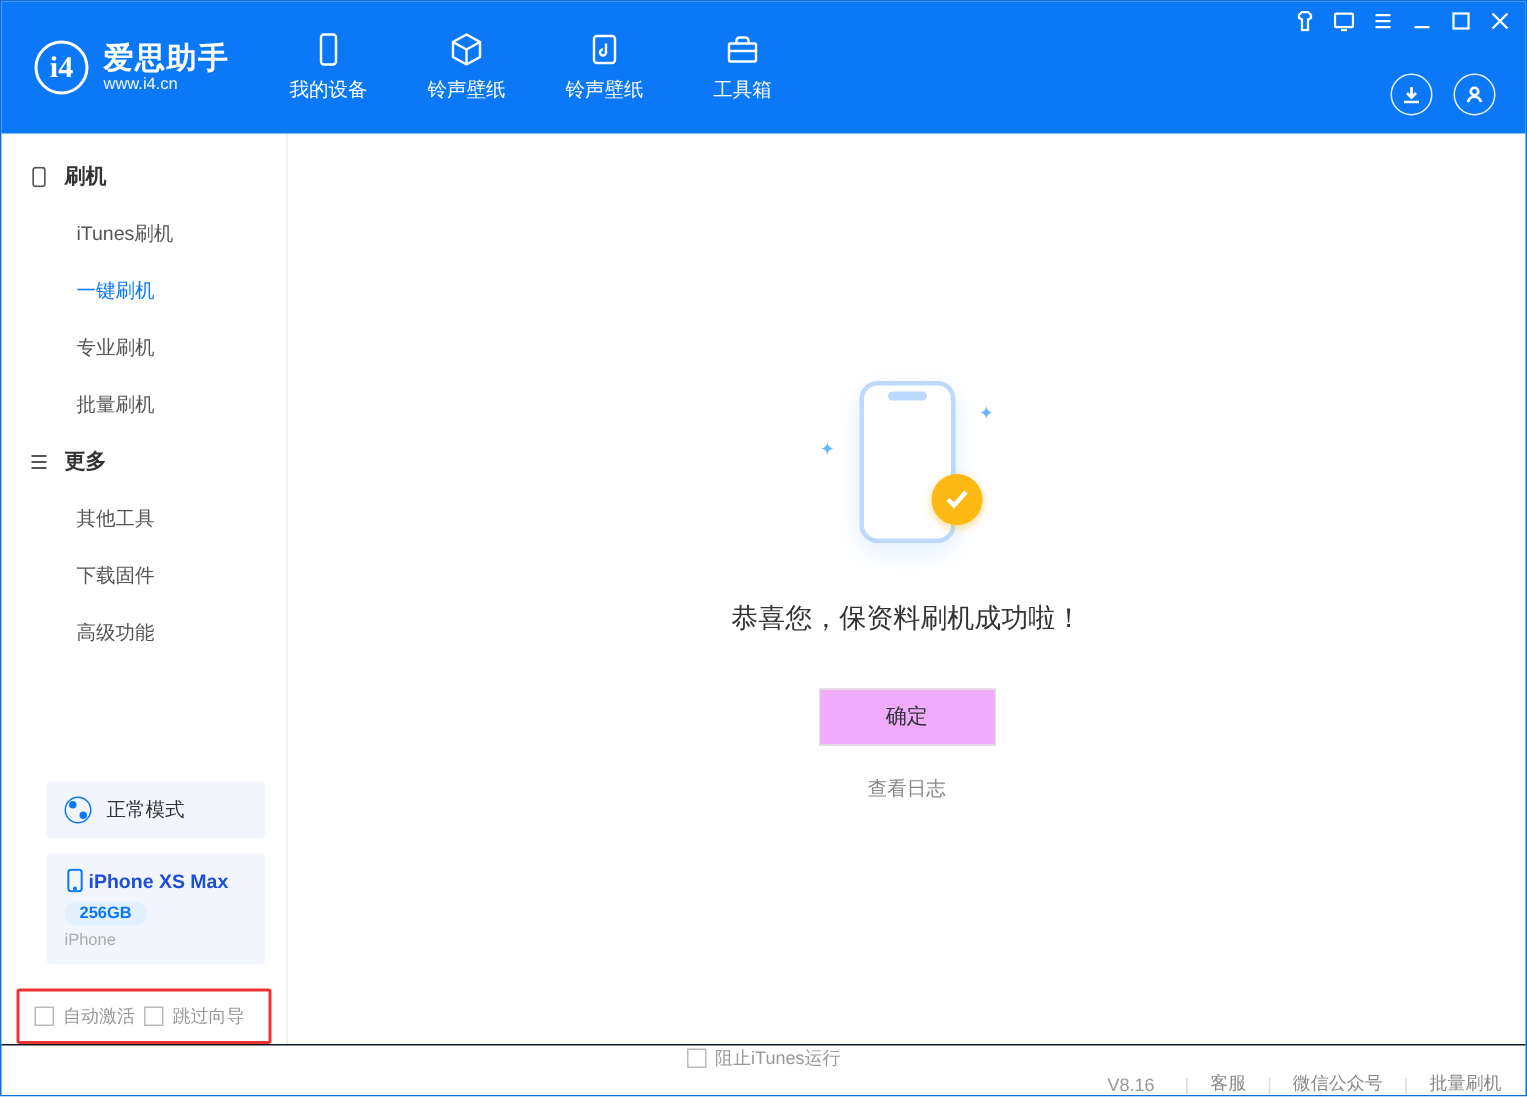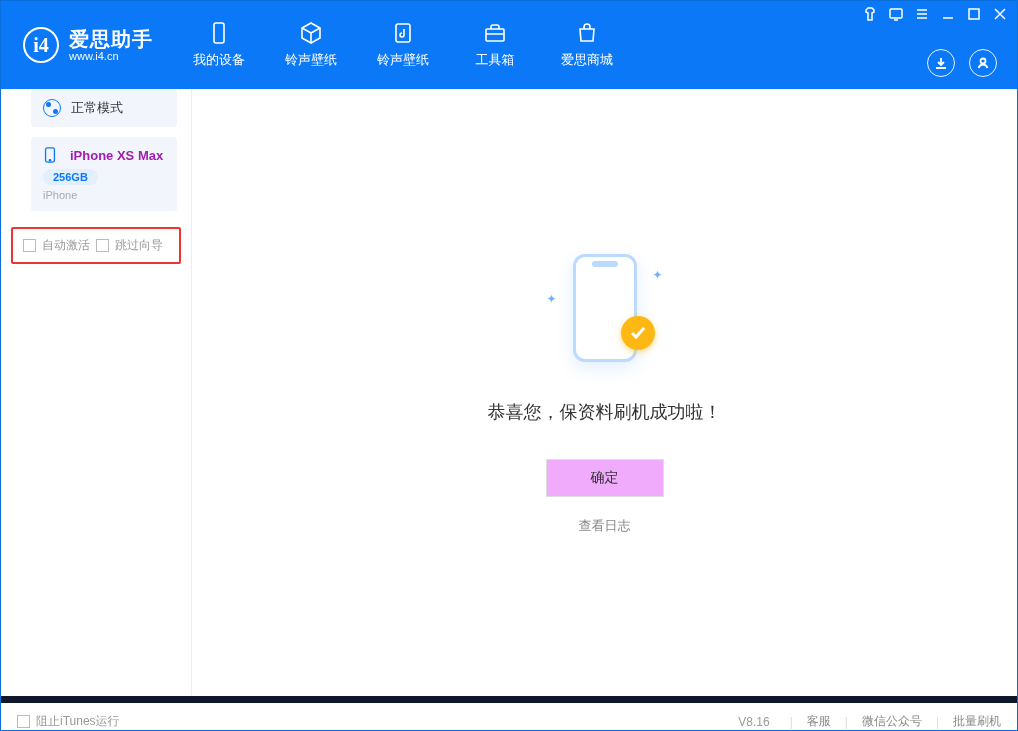--- a/index.html
+++ b/index.html
@@ -29,40 +29,40 @@
 .side-group-head svg { width: 14px; height: 14px; stroke: #555; fill: none; stroke-width: 1.4; }
 .side-item { padding: 10px 0 10px 50px; font-size: 13px; color: #555; cursor: pointer; }
 .side-item.active { color: #0b79f7; }
 .side-bottom { padding: 0 14px 10px 30px; }
 .mode-box { background: #f2f6fc; border-radius: 3px; padding: 10px 12px; display: flex; align-items: center; gap: 10px; font-size: 13px; color: #333; margin-bottom: 10px; }
 .mode-box .dot { width: 18px; height: 18px; border: 1.5px solid #0b79f7; border-radius: 50%; position: relative; }
 .mode-box .dot::before, .mode-box .dot::after { content:''; position:absolute; background:#0b79f7; border-radius:50%; }
 .mode-box .dot::before { width:5px; height:5px; top:2px; left:2px; }
 .mode-box .dot::after { width:5px; height:5px; bottom:2px; right:2px; }
 .device-box { background: #f2f6fc; border-radius: 3px; padding: 10px 12px; }
-.device-box .dline { display: flex; align-items: center; gap: 13px; font-size: 13px; font-weight: 600; color: #a21caf; }
+.device-box .dline { display: flex; align-items: center; gap: 2px; font-size: 13px; font-weight: 600; color: #1d4ed8; }
 .device-box .dline svg { width: 14px; height: 16px; stroke: #0b79f7; fill: none; stroke-width: 1.5; }
 .storage-pill { display: inline-block; margin-top: 6px; background: #e1efff; color: #0b79f7; font-size: 11px; padding: 2px 10px; border-radius: 10px; font-weight: 600; }
 .device-type { margin-top: 4px; font-size: 11px; color: #aaa; }
 .highlight-row { border: 2px solid #e33; border-radius: 2px; padding: 8px 10px; margin: 6px 10px 0 10px; display: flex; gap: 6px; }
 .chk { display: flex; align-items: center; gap: 6px; font-size: 12px; color: #999; cursor: pointer; }
 .chk .box { width: 13px; height: 13px; border: 1px solid #bbb; }
 .main { flex: 1; display: flex; flex-direction: column; align-items: center; justify-content: center; position: relative; }
 .phone-illus { width: 120px; height: 120px; position: relative; margin-bottom: 30px; }
 .phone-shape { width: 64px; height: 108px; border: 3px solid #bcd9ff; border-radius: 12px; position: absolute; left: 28px; top: 4px; box-shadow: 0 6px 18px rgba(11,121,247,0.12); background: #fff; }
 .phone-shape::before { content:''; position:absolute; top: 4px; left: 50%; transform: translateX(-50%); width: 26px; height: 6px; background: #bcd9ff; border-radius: 3px; }
 .badge-chk { width: 34px; height: 34px; background: #fdb813; border-radius: 50%; position: absolute; right: 10px; bottom: 20px; display:flex; align-items:center; justify-content:center; box-shadow: 0 2px 6px rgba(253,184,19,0.5); }
 .badge-chk svg { width: 18px; height: 18px; stroke: #fff; fill: none; stroke-width: 3; }
 .sparkle { position: absolute; color: #6fb4ff; font-size: 12px; }
 .s1 { left: 2px; top: 42px; }
 .s2 { right: 2px; top: 18px; }
 .success-text { font-size: 18px; color: #333; margin-bottom: 35px; }
 .ok-btn { border: 1px solid #ddd; background: #f0abfc; padding: 9px 44px; font-size: 14px; color: #333; cursor: pointer; margin-bottom: 20px; }
 .log-link { font-size: 13px; color: #888; cursor: pointer; }
-.statusbar { height: 34px; border-top: 7px solid #0f172a; display: flex; align-items: flex-end; padding: 0 16px; font-size: 12px; color: #888; }
+.statusbar { height: 34px; border-top: 1px solid #0f172a; display: flex; align-items: center; padding: 0 16px; font-size: 12px; color: #888; flex-direction: column; }
 .statusbar .left { display: flex; align-items: center; gap: 6px; }
 .statusbar .right { margin-left: auto; display: flex; align-items: center; gap: 14px; }
 .statusbar .sep { color: #ddd; }
 .statusbar .ver { color: #999; margin-right: 6px; }
 .statusbar a { color: #888; cursor: pointer; }
 </style>
 </head>
 <body>
 
 <div class="window">
@@ -104,29 +104,20 @@
       </div>
       <div class="nav-item">
         <span class="nav-icon">
             <svg viewBox="0 0 24 24">
               <rect x="3" y="8" width="18" height="12" rx="1"></rect>
               <path d="M8 8V6a2 2 0 012-2h4a2 2 0 012 2v2M3 13h18"></path>
             </svg>
           </span>
         <span>工具箱</span>
       </div>
-      <div class="nav-item">
-        <span class="nav-icon">
-            <svg viewBox="0 0 24 24">
-              <path d="M5 8h14l-1 12H6z"></path>
-              <path d="M9 8V6a3 3 0 016 0v2"></path>
-            </svg>
-          </span>
-        <span>爱思商城</span>
-      </div>
     </div>
 
     <div class="title-actions">
       <span>
           <svg viewBox="0 0 14 14">
             <path d="M3 3l2-2h4l2 2v2l-2 1v7H5V6L3 5z"></path>
           </svg>
         </span>
       <span>
           <svg viewBox="0 0 14 14">
@@ -167,20 +158,42 @@
             <circle cx="7" cy="5" r="2.5"></circle>
             <path d="M2.5 12c1-2.5 3-3.5 4.5-3.5s3.5 1 4.5 3.5"></path>
           </svg>
         </span>
     </div>
   </div>
 
   <div class="body">
 
     <div class="sidebar">
+      <div class="side-scroll">
+        <div class="side-group-head">
+          <svg viewBox="0 0 14 18">
+              <rect x="2" y="1" width="10" height="16" rx="2"></rect>
+            </svg>
+          <span>刷机</span>
+        </div>
+        <div class="side-item">iTunes刷机</div>
+        <div class="side-item active">一键刷机</div>
+        <div class="side-item">专业刷机</div>
+        <div class="side-item">批量刷机</div>
+
+        <div class="side-group-head">
+          <svg viewBox="0 0 14 14">
+              <path d="M2 3h10M2 7h10M2 11h10"></path>
+            </svg>
+          <span>更多</span>
+        </div>
+        <div class="side-item">其他工具</div>
+        <div class="side-item">下载固件</div>
+        <div class="side-item">高级功能</div>
+      </div>
 
       <div class="side-bottom">
         <div class="mode-box">
           <span class="dot"></span>
           <span>正常模式</span>
         </div>
         <div class="device-box">
           <div class="dline">
             <svg viewBox="0 0 14 18">
                 <rect x="2" y="1" width="10" height="16" rx="2"></rect>

